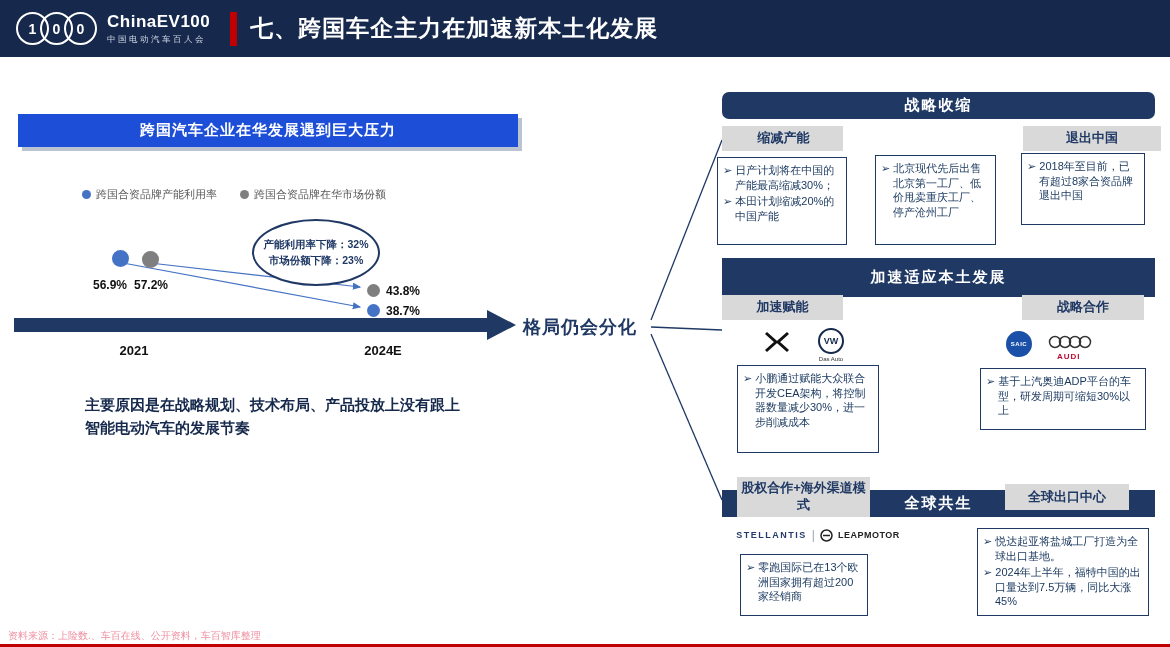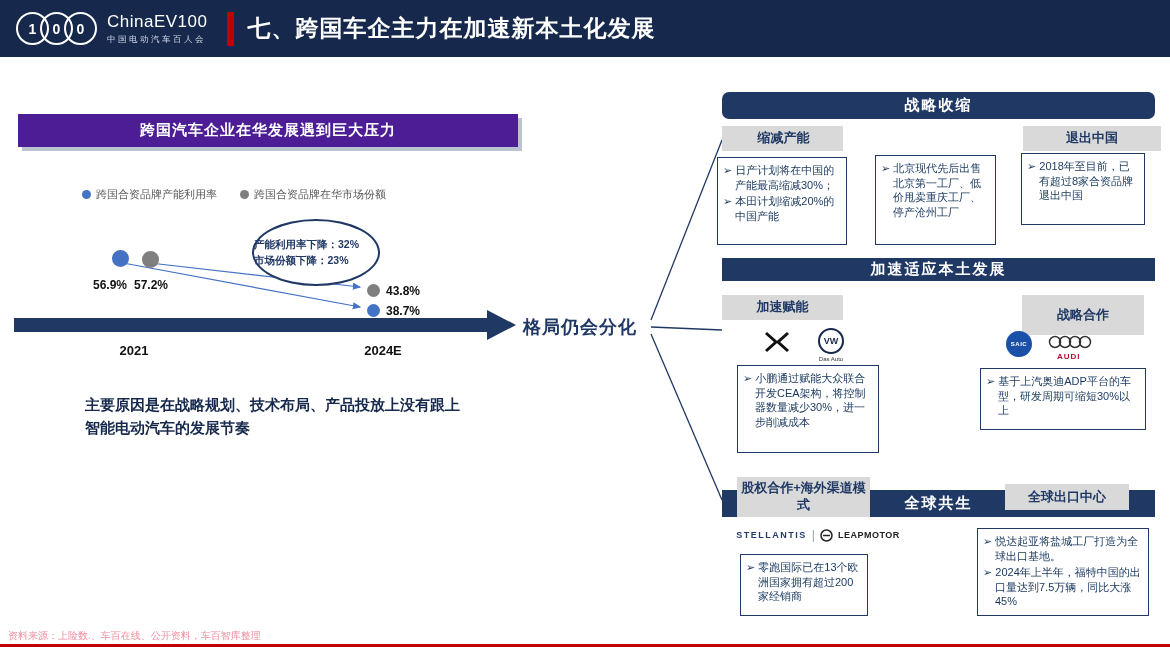--- a/index.html
+++ b/index.html
@@ -7,38 +7,38 @@
   body { font-family:"Liberation Sans","DejaVu Sans",sans-serif; }
   .slide { position:relative; width:1170px; height:647px; background:#ffffff; overflow:hidden; margin:0 auto; }
   .overlay { position:absolute; left:0; top:0; pointer-events:none; }
 
   
   .topbar { position:absolute; left:0; top:0; width:1170px; height:57px; background:#16294c; display:flex; align-items:center; }
   .logo-rings { display:flex; align-items:center; margin-left:16px; }
   .ring { width:33px; height:33px; border:2.5px solid #ffffff; border-radius:50%; display:flex; align-items:center; justify-content:center; color:#ffffff; font-weight:bold; font-size:14px; background:transparent; }
   .ring + .ring { margin-left:-9px; }
   .brand { margin-left:10px; color:#ffffff; }
-  .brand-name { font-size:17px; font-weight:normal; letter-spacing:.5px; }
+  .brand-name { font-size:17px; font-weight:bold; letter-spacing:.5px; }
   .brand-sub { font-size:8.5px; letter-spacing:2.5px; color:#cdd5e4; margin-top:2px; }
   .red-block { width:7px; height:34px; background:#c00000; margin-left:20px; }
   .slide-title { margin-left:13px; color:#ffffff; font-size:23px; font-weight:bold; letter-spacing:1px; }
 
   
   .navybar { position:absolute; background:#1f3864; color:#ffffff; font-weight:bold; font-size:15px; display:flex; align-items:center; justify-content:center; letter-spacing:2px; }
   .grayhead { position:absolute; background:#d9d9d9; color:#1f3864; font-weight:bold; font-size:13px; display:flex; align-items:center; justify-content:center; text-align:center; line-height:1.3; padding:1px 4px; }
   .tbox { position:absolute; background:#ffffff; border:1.5px solid #1f3864; color:#17365d; font-size:11px; line-height:1.32; padding:5px 5px; }
   .bullet { padding-left:12px; text-indent:-12px; margin-bottom:2px; }
 
   
-  .panel-title { position:absolute; left:18px; top:114px; width:500px; height:33px; background:#4c1d95; color:#ffffff; font-weight:bold; font-size:15px; display:flex; align-items:center; justify-content:center; letter-spacing:1px; box-shadow:4px 4px 0 rgba(31,56,100,.30); }
+  .panel-title { position:absolute; left:18px; top:114px; width:500px; height:33px; background:#1d4ed8; color:#ffffff; font-weight:bold; font-size:15px; display:flex; align-items:center; justify-content:center; letter-spacing:1px; box-shadow:4px 4px 0 rgba(31,56,100,.30); }
   .legend-item { position:absolute; display:flex; align-items:center; gap:5px; font-size:11px; color:#595959; }
   .legend-dot { width:9px; height:9px; border-radius:50%; display:inline-block; }
   .dot { position:absolute; border-radius:50%; }
   .val { position:absolute; font-size:12px; font-weight:bold; color:#111111; }
-  .callout { position:absolute; left:252px; top:219px; width:128px; height:67px; background:#ffffff; border:2px solid #1f3864; border-radius:50%; display:flex; flex-direction:column; align-items:flex-start; justify-content:center; font-size:10.5px; font-weight:bold; color:#1f3864; line-height:1.5; text-align:center; }
+  .callout { position:absolute; left:252px; top:219px; width:128px; height:67px; background:#ffffff; border:2px solid #1f3864; border-radius:50%; display:flex; flex-direction:column; align-items:center; justify-content:center; font-size:10.5px; font-weight:bold; color:#1f3864; line-height:1.5; text-align:center; }
   .tl-bar { position:absolute; left:14px; top:318px; width:474px; height:14px; background:#1f3864; }
   .tl-head { position:absolute; left:487px; top:310px; width:0; height:0; border-top:15px solid transparent; border-bottom:15px solid transparent; border-left:29px solid #1f3864; }
   .xlab { position:absolute; font-size:13px; font-weight:bold; color:#111111; text-align:center; }
   .note { position:absolute; left:85px; top:393px; width:378px; font-size:15px; font-weight:bold; color:#16294c; line-height:1.55; }
   .center-label { position:absolute; left:523px; top:315px; font-size:18px; font-weight:bold; color:#1f3864; letter-spacing:1px; }
 
   
   .vw-circle { position:absolute; width:26px; height:26px; border:2px solid #16294c; border-radius:50%; display:flex; align-items:center; justify-content:center; font-size:9px; font-weight:bold; color:#16294c; }
   .vw-caption { position:absolute; font-size:6px; color:#333; text-align:center; }
   .saic-circle { position:absolute; width:26px; height:26px; background:#1b50a8; border-radius:50%; display:flex; align-items:center; justify-content:center; color:#ffffff; font-size:6px; font-weight:bold; letter-spacing:.5px; }
@@ -129,24 +129,24 @@
     <div class="bullet">➢ 日产计划将在中国的产能最高缩减30%；</div>
     <div class="bullet">➢ 本田计划缩减20%的中国产能</div>
   </div>
   <div class="tbox" style="left:875px; top:155px; width:121px; height:90px;">
     <div class="bullet">➢ 北京现代先后出售北京第一工厂、低价甩卖重庆工厂、停产沧州工厂</div>
   </div>
   <div class="tbox" style="left:1021px; top:153px; width:124px; height:72px;">
     <div class="bullet">➢ 2018年至目前，已有超过8家合资品牌退出中国</div>
   </div>
 
-  <div class="navybar" style="left:722px; top:258px; width:433px; height:23px;">加速适应本土发展</div>
+  <div class="navybar" style="left:722px; top:258px; width:433px; height:39px;">加速适应本土发展</div>
 
   <div class="grayhead" style="left:722px; top:295px; width:121px; height:25px;">加速赋能</div>
-  <div class="grayhead" style="left:1022px; top:295px; width:122px; height:40px;">战略合作</div>
+  <div class="grayhead" style="left:1022px; top:295px; width:122px; height:25px;">战略合作</div>
 
   <svg class="logo-svg" style="left:763px; top:330px;" width="28" height="24">
     <path d="M3 3 L13 12 L3 21 M25 3 L15 12 L25 21" stroke="#111111" stroke-width="3" fill="none"></path>
   </svg>
   <span class="vw-circle" style="left:818px; top:328px;">
     <span>VW</span>
   </span>
   <span class="vw-caption" style="left:811px; top:356px; width:40px;">Das Auto</span>
 
   <span class="saic-circle" style="left:1006px; top:331px;">

